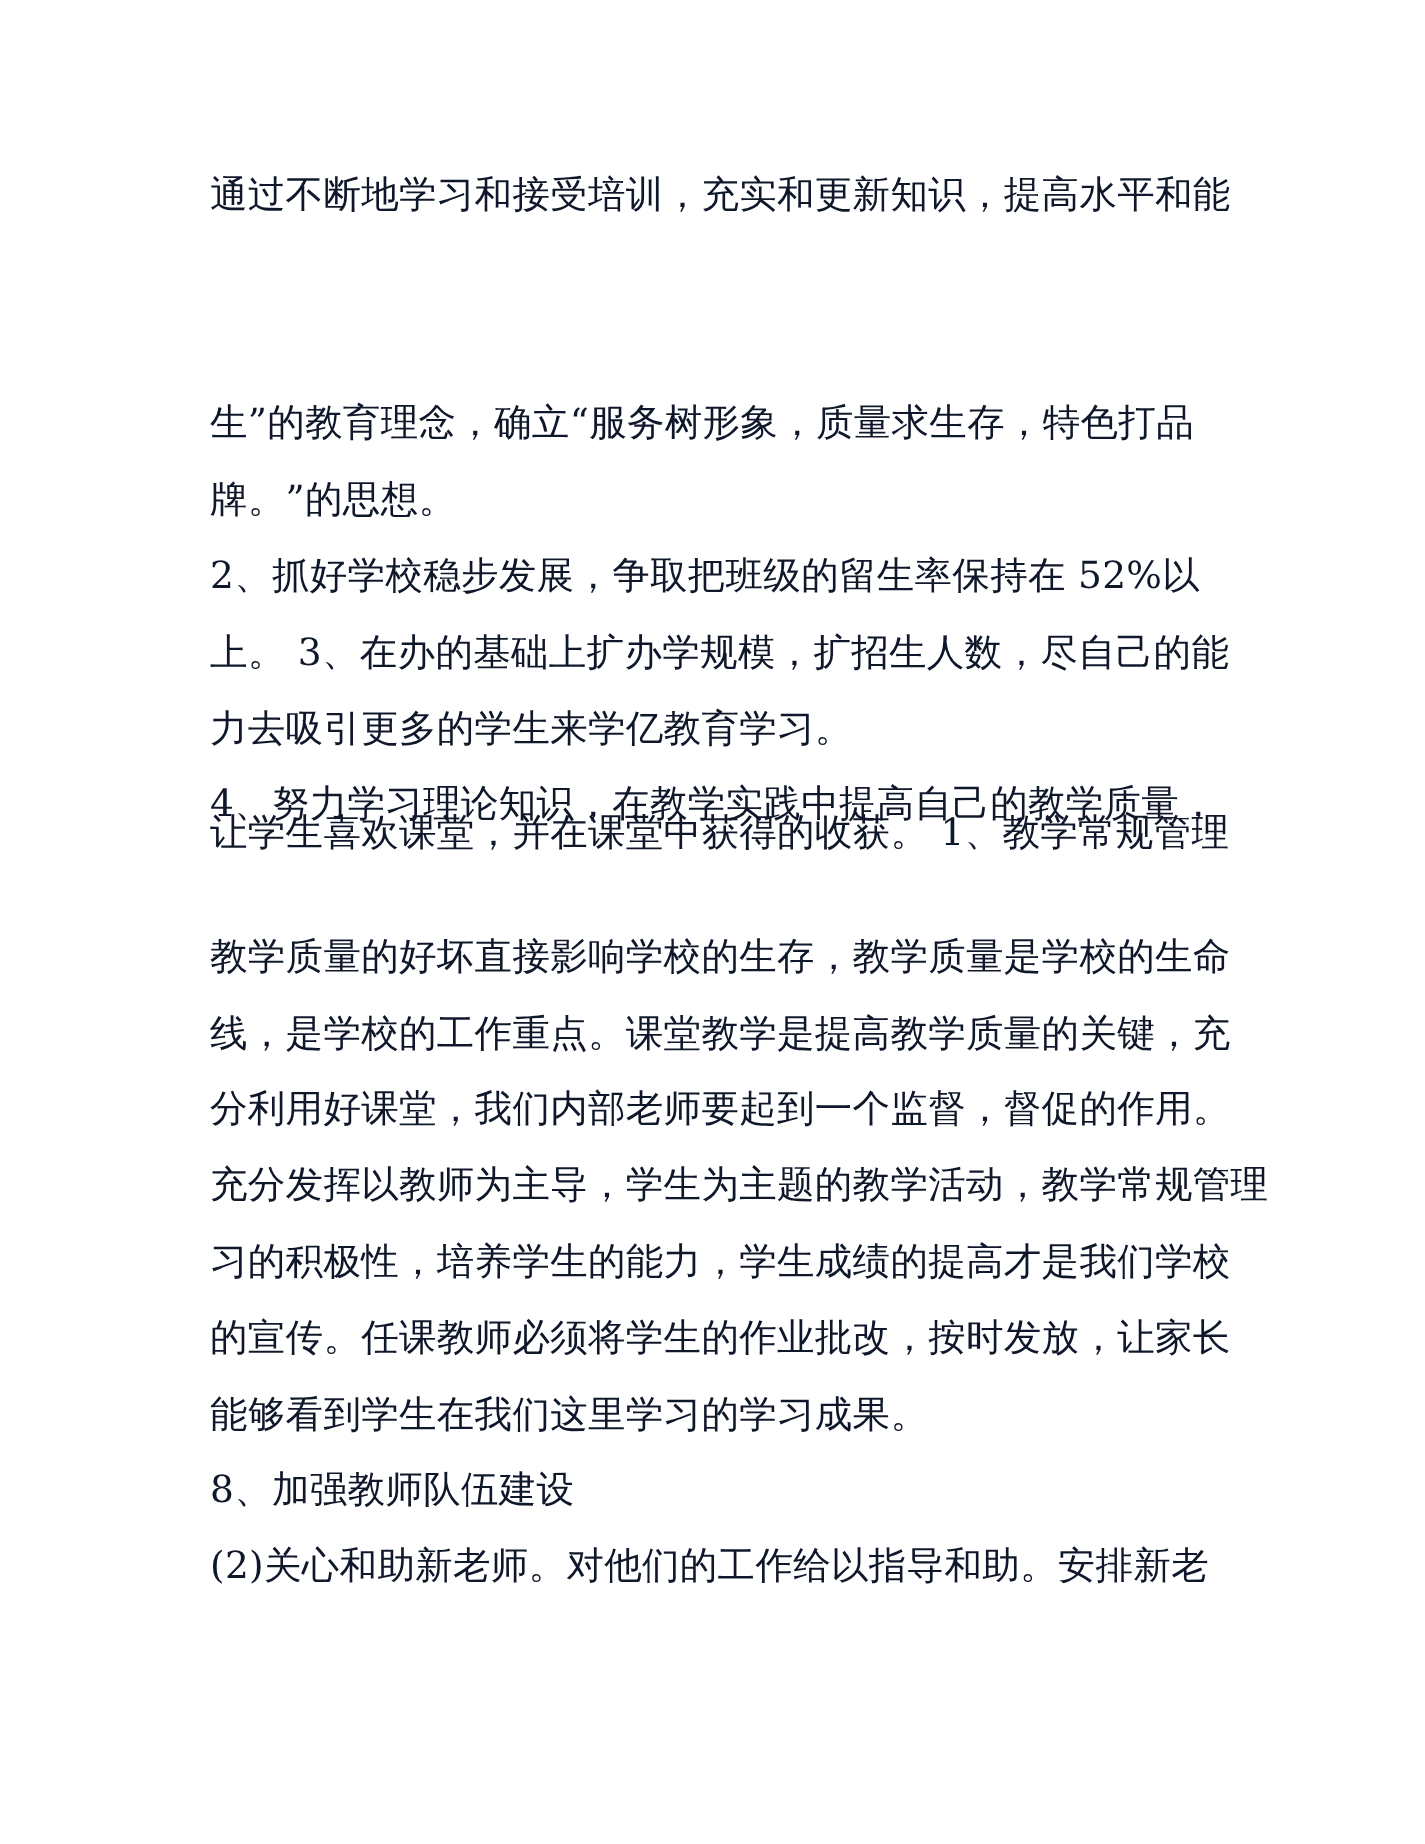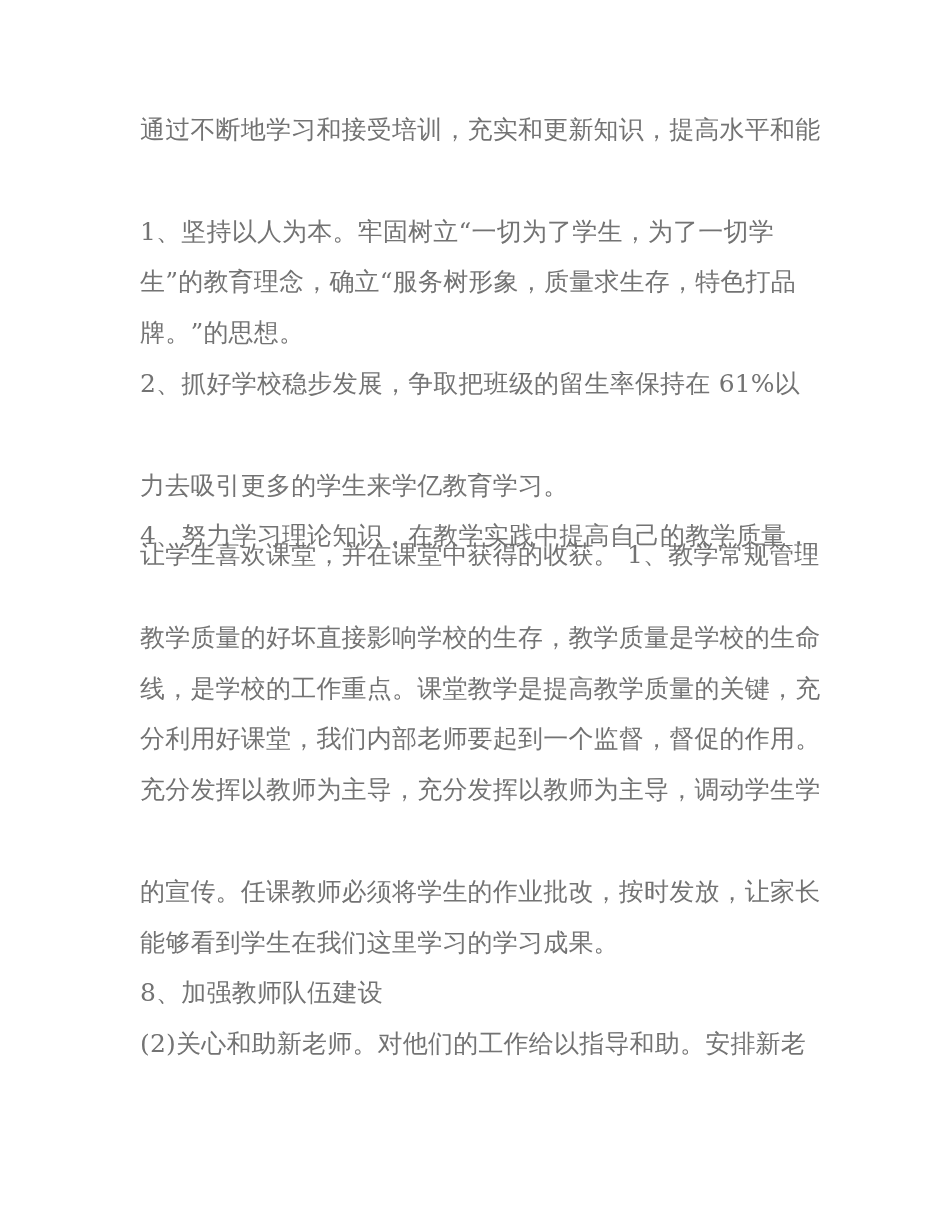--- a/index.html
+++ b/index.html
@@ -1,37 +1,38 @@
 <!DOCTYPE html>
 <html><head>
 <meta charset="utf-8">
 <style>
   html, body { margin: 0; padding: 0; background: #ffffff; }
   body { width: 950px; height: 1229px; position: relative; overflow: hidden; }
   .page { position: absolute; left: 0; top: 0; width: 950px; height: 1229px; background: #fff; }
   .line {
     position: absolute; left: 140px;
     font-family: "DejaVu Serif", "Liberation Serif", serif;
-    font-size: 25px; line-height: 30px; color: #737373;
+    font-size: 25px; line-height: 30px; color: #0f172a;
     white-space: nowrap; letter-spacing: 0.2px;
   }
 </style>
 </head>
 <body>
 
 <div class="page">
   <div class="line" style="top:115px">通过不断地学习和接受培训，充实和更新知识，提高水平和能</div>
-  <div class="line" style="top:217px">1、坚持以人为本。牢固树立“一切为了学生，为了一切学</div>
   <div class="line" style="top:318px">牌。”的思想。</div>
   <div class="line" style="top:267px">生”的教育理念，确立“服务树形象，质量求生存，特色打品</div>
-  <div class="line" style="top:369px">2、抓好学校稳步发展，争取把班级的留生率保持在 61%以</div>
+  <div class="line" style="top:369px">2、抓好学校稳步发展，争取把班级的留生率保持在 52%以</div>
+  <div class="line" style="top:420px">上。 3、在办的基础上扩办学规模，扩招生人数，尽自己的能</div>
   <div class="line" style="top:471px">力去吸引更多的学生来学亿教育学习。</div>
   <div class="line" style="top:521px">4、努力学习理论知识，在教学实践中提高自己的教学质量，</div>
   <div class="line" style="top:540px">让学生喜欢课堂，并在课堂中获得的收获。 1、教学常规管理</div>
   <div class="line" style="top:674px">线，是学校的工作重点。课堂教学是提高教学质量的关键，充</div>
   <div class="line" style="top:623px">教学质量的好坏直接影响学校的生存，教学质量是学校的生命</div>
   <div class="line" style="top:724px">分利用好课堂，我们内部老师要起到一个监督，督促的作用。</div>
-  <div class="line" style="top:775px">充分发挥以教师为主导，充分发挥以教师为主导，调动学生学</div>
+  <div class="line" style="top:775px">充分发挥以教师为主导，学生为主题的教学活动，教学常规管理</div>
+  <div class="line" style="top:826px">习的积极性，培养学生的能力，学生成绩的提高才是我们学校</div>
   <div class="line" style="top:928px">能够看到学生在我们这里学习的学习成果。</div>
   <div class="line" style="top:877px">的宣传。任课教师必须将学生的作业批改，按时发放，让家长</div>
   <div class="line" style="top:978px">8、加强教师队伍建设</div>
   <div class="line" style="top:1029px">(2)关心和助新老师。对他们的工作给以指导和助。安排新老</div>
 </div>
 
 </body></html>

